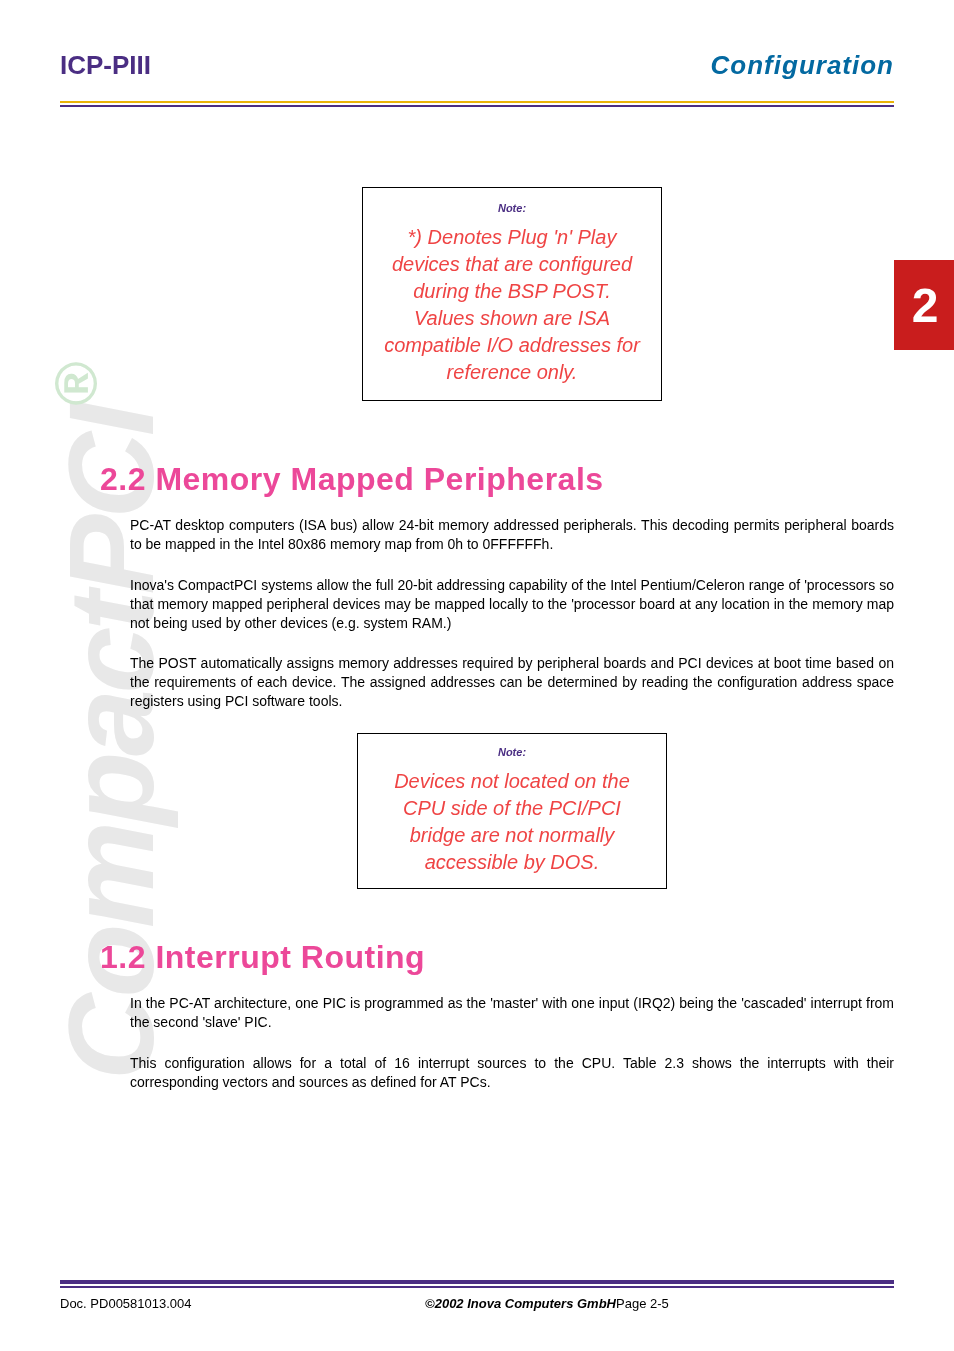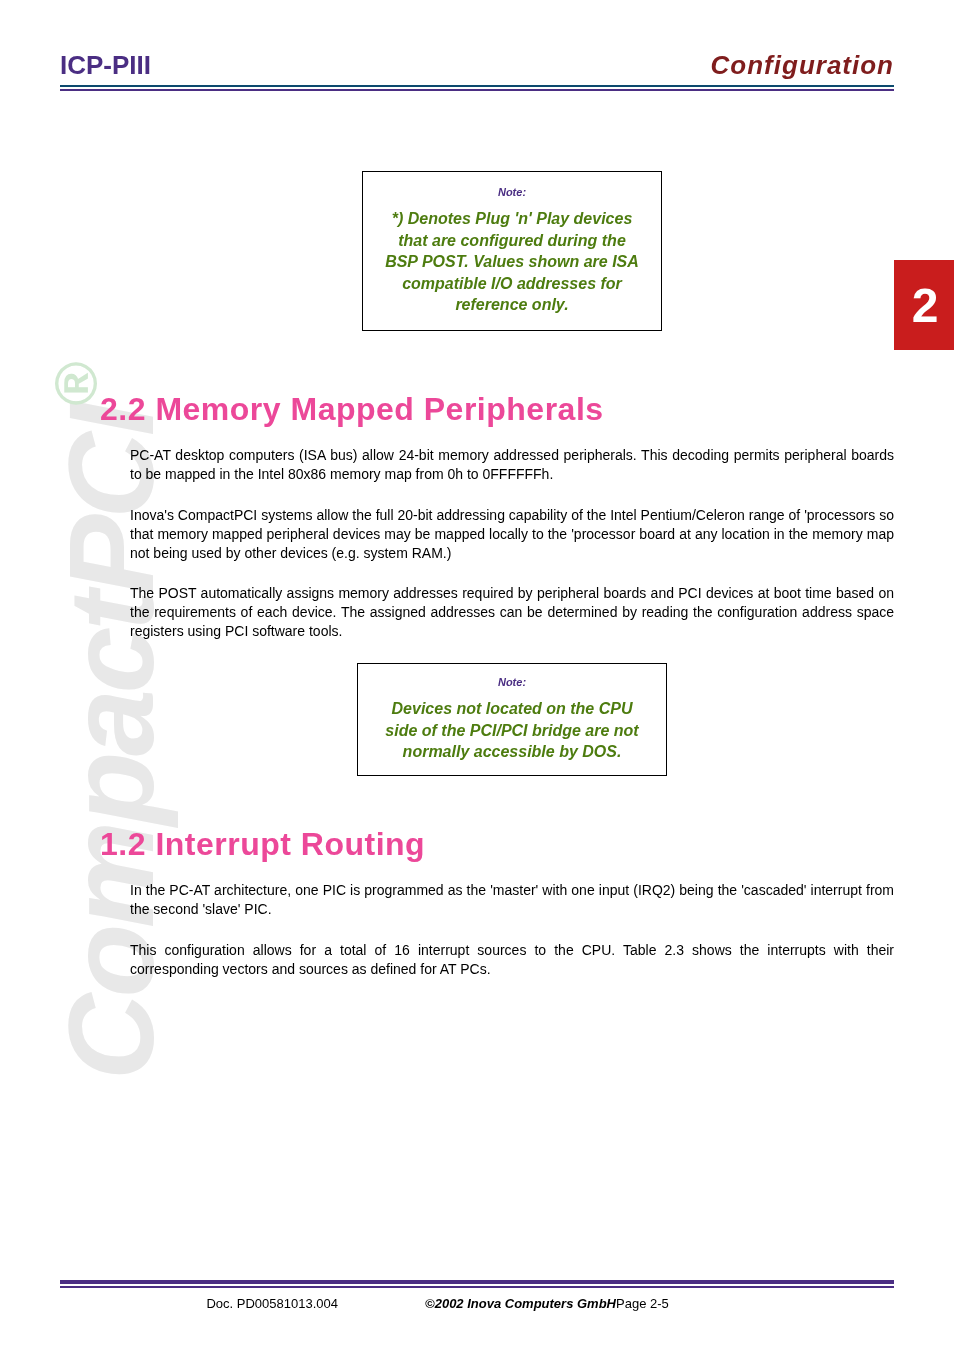--- a/index.html
+++ b/index.html
@@ -33,22 +33,22 @@
   }
   .side-text .reg {
     font-size: 60px;
     vertical-align: top;
     color: #d0e8d0;
   }
   .header-row {
     display: flex;
     justify-content: space-between;
     align-items: baseline;
-    border-bottom: 2px solid #0c4a6e;
-    padding-bottom: 4px;
+    border-bottom: 2px solid #eab308;
+    padding-bottom: 20px;
     margin-bottom: 2px;
     position: relative;
     z-index: 2;
   }
   .header-underline {
     height: 2px;
     background: #4b2e83;
     margin-bottom: 80px;
     position: relative;
     z-index: 2;
@@ -58,21 +58,21 @@
     font-weight: 900;
     font-size: 26px;
     color: #4b2e83;
     letter-spacing: 0px;
   }
   .header-right {
     font-family: 'Arial Black', Arial, sans-serif;
     font-weight: 900;
     font-style: italic;
     font-size: 26px;
-    color: #7f1d1d;
+    color: #0369a1;
     letter-spacing: 1px;
   }
   .chapter-tab {
     position: absolute;
     right: 0;
     top: 260px;
     width: 60px;
     height: 90px;
     background: #c91d1d;
     color: #fff;
@@ -101,23 +101,23 @@
     font-family: 'Segoe UI', Arial, sans-serif;
     font-style: italic;
     font-weight: bold;
     color: #4b2e83;
     font-size: 11px;
     margin-bottom: 10px;
   }
   .note-body {
     font-family: 'Segoe UI', Arial, sans-serif;
     font-style: italic;
-    font-weight: bold;
-    color: #4d7c0f;
-    font-size: 16px;
+    font-weight: normal;
+    color: #ef4444;
+    font-size: 20px;
     line-height: 1.35;
   }
   .section-heading {
     font-family: Liberation Sans, sans-serif;
     font-weight: 900;
     font-size: 32px;
     color: #ec4899;
     margin-bottom: 18px;
     letter-spacing: 0.5px;
     margin-left: -30px;
@@ -152,21 +152,21 @@
     height: 2px;
     background: #4b2e83;
     margin-bottom: 8px;
   }
   .footer-row {
     display: flex;
     justify-content: space-between;
     font-family: 'Segoe UI', Arial, sans-serif;
     font-size: 13px;
   }
-  .footer-left { text-align: right; flex: 1; }
+  .footer-left { text-align: left; flex: 1; }
   .footer-center { text-align: right; flex: 1; font-weight: bold; font-style: italic; }
   .footer-right { flex: 1; }
 </style>
 </head>
 <body>
 
 <div class="page">
 
   <div class="side-text" style="top:1080px; left:42px;">
     <span>CompactPCI</span><span class="reg">®</span>

